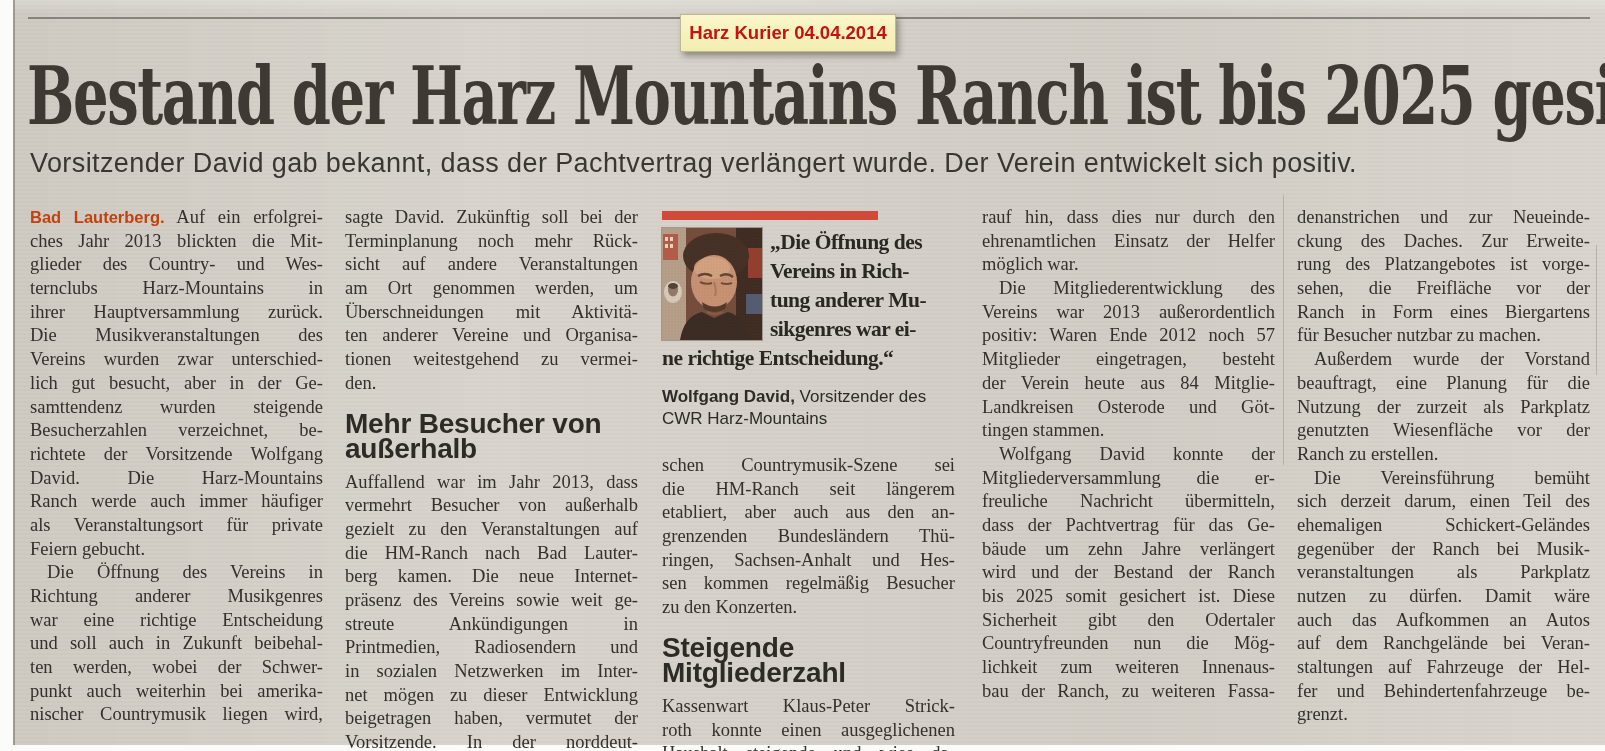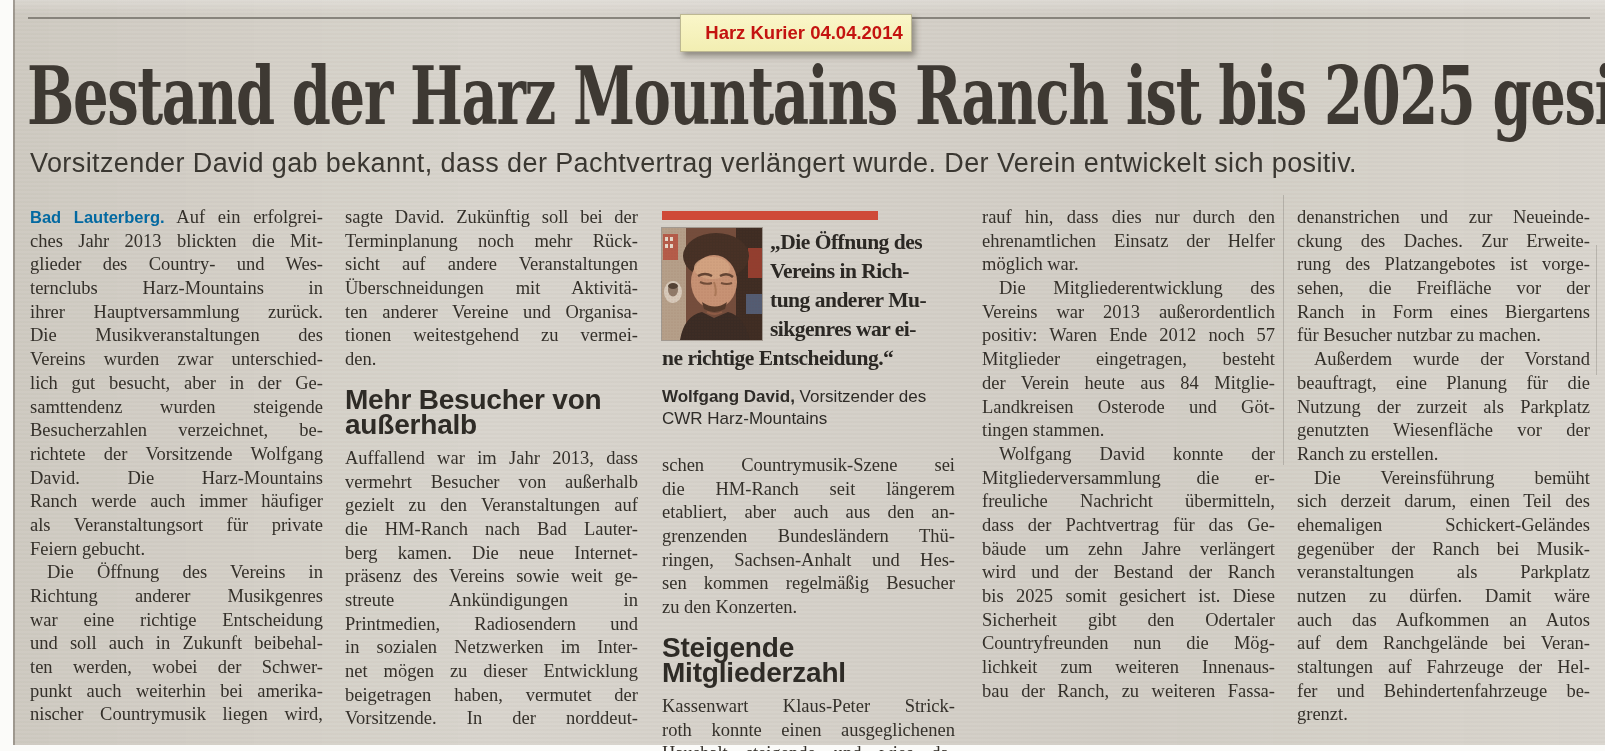--- a/index.html
+++ b/index.html
@@ -23,21 +23,20 @@
   }
   .crease{position:absolute;background:rgba(70,64,58,.22);width:1px;}
   .note{
     position:absolute;left:680px;top:14px;width:214px;height:36px;
     background:linear-gradient(180deg,#faf6c9,#f2eeb2);
     border:1px solid #bdb892;
     box-shadow:3px 4px 6px rgba(60,55,45,.45);
     display:flex;align-items:center;justify-content:center;
     font-family:"Liberation Sans",sans-serif;font-weight:bold;font-size:18.5px;
     color:#c41310;
-    padding-left:16px;
   }
   .headline{
     position:absolute;left:27px;top:52px;
     font-family:"DejaVu Serif",serif;font-weight:bold;
     font-size:80px;line-height:88px;letter-spacing:-2px;
     color:#3e3933;white-space:nowrap;
     transform:scaleX(.70);transform-origin:left center;
   }
   .standfirst{
     position:absolute;left:30px;top:148px;width:1540px;
@@ -49,21 +48,21 @@
     font-size:18.5px;color:#34302a;
   }
   .ln{
     text-align:justify;text-align-last:justify;
     height:23.7px;line-height:23.7px;white-space:nowrap;overflow:visible;
   }
   .ln.end{text-align-last:left;}
   .ln.ind{text-indent:17px;}
   .lead{
     font-family:"Liberation Sans",sans-serif;font-weight:bold;font-size:16.5px;
-    color:#0369a1;
+    color:#c2410c;
   }
   .subhead{
     font-family:"Liberation Sans",sans-serif;font-weight:bold;
     font-size:28px;line-height:25px;color:#2e2b26;
     margin:15px 0 10px 0;letter-spacing:-.2px;
   }
   
   .accent-bar{position:absolute;left:0;top:5px;width:216px;height:9px;background:#cf4a38;}
   .figure{position:absolute;left:0;top:22px;width:293px;}
   .photo{
@@ -120,20 +119,21 @@
     <div class="ln">war eine richtige Entscheidung</div>
     <div class="ln">und soll auch in Zukunft beibehal-</div>
     <div class="ln">ten werden, wobei der Schwer-</div>
     <div class="ln">punkt auch weiterhin bei amerika-</div>
     <div class="ln">nischer Countrymusik liegen wird,</div>
   </div>
 <div class="col" style="left:345px">
     <div class="ln">sagte David. Zukünftig soll bei der</div>
     <div class="ln">Terminplanung noch mehr Rück-</div>
     <div class="ln">sicht auf andere Veranstaltungen</div>
+    <div class="ln">am Ort genommen werden, um</div>
     <div class="ln">Überschneidungen mit Aktivitä-</div>
     <div class="ln">ten anderer Vereine und Organisa-</div>
     <div class="ln">tionen weitestgehend zu vermei-</div>
     <div class="ln end">den.</div>
     <div class="subhead">Mehr Besucher von außerhalb</div>
     <div class="ln">Auffallend war im Jahr 2013, dass</div>
     <div class="ln">vermehrt Besucher von außerhalb</div>
     <div class="ln">gezielt zu den Veranstaltungen auf</div>
     <div class="ln">die HM-Ranch nach Bad Lauter-</div>
     <div class="ln">berg kamen. Die neue Internet-</div>

